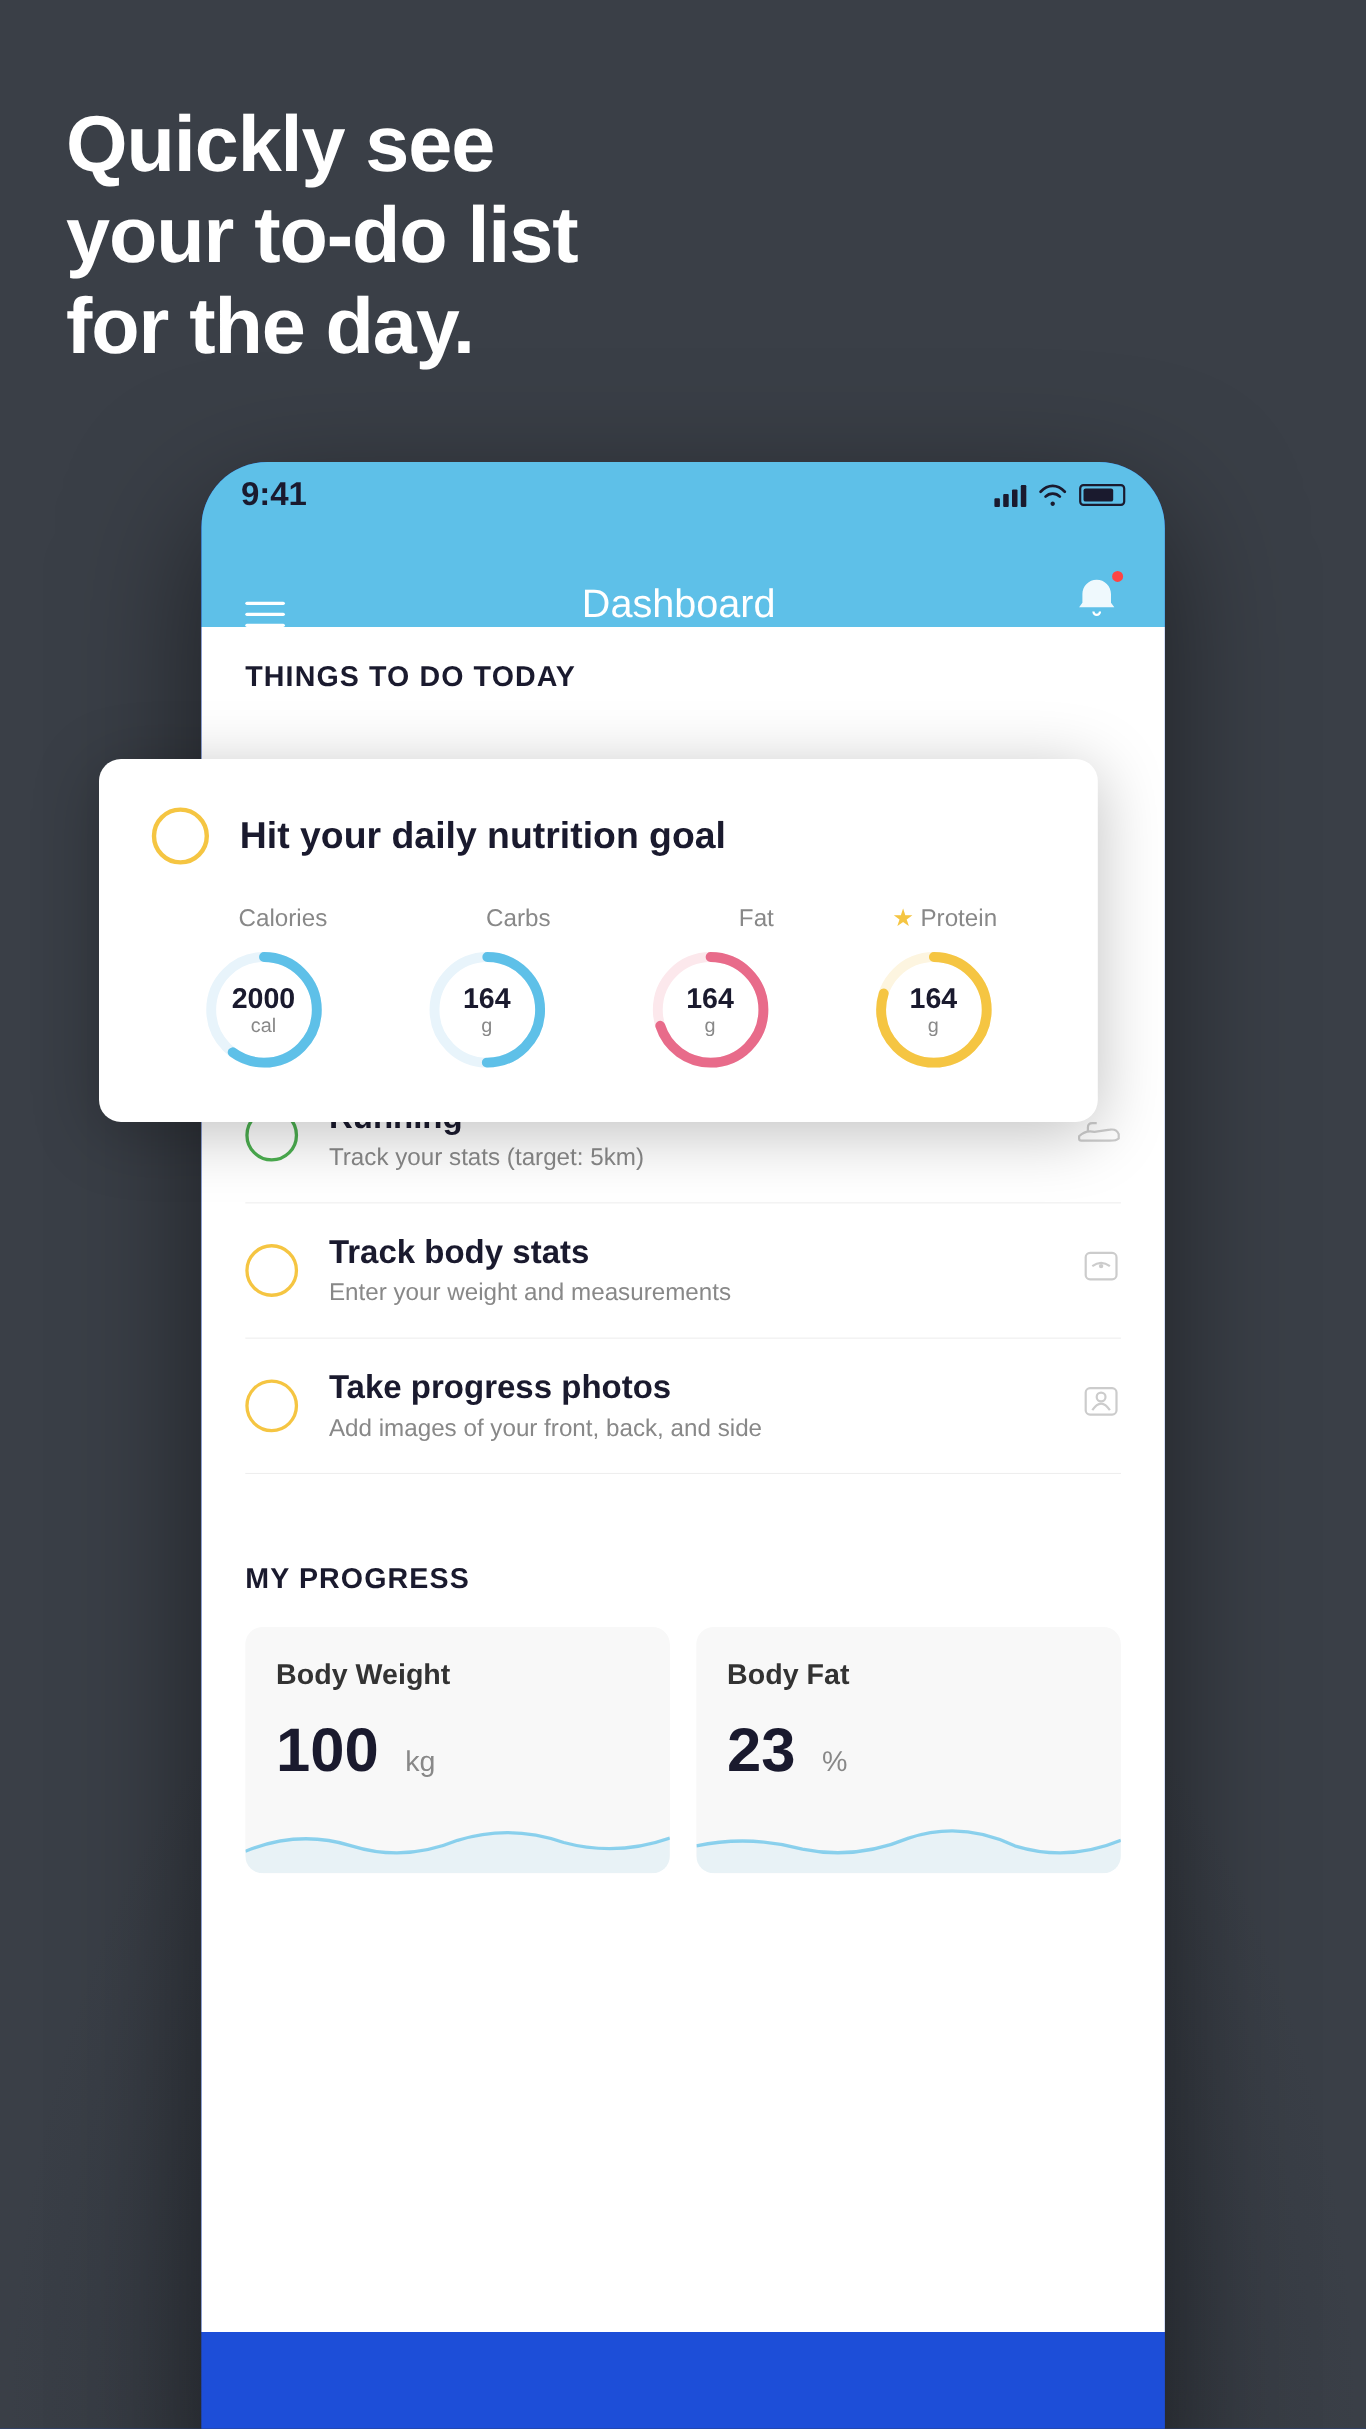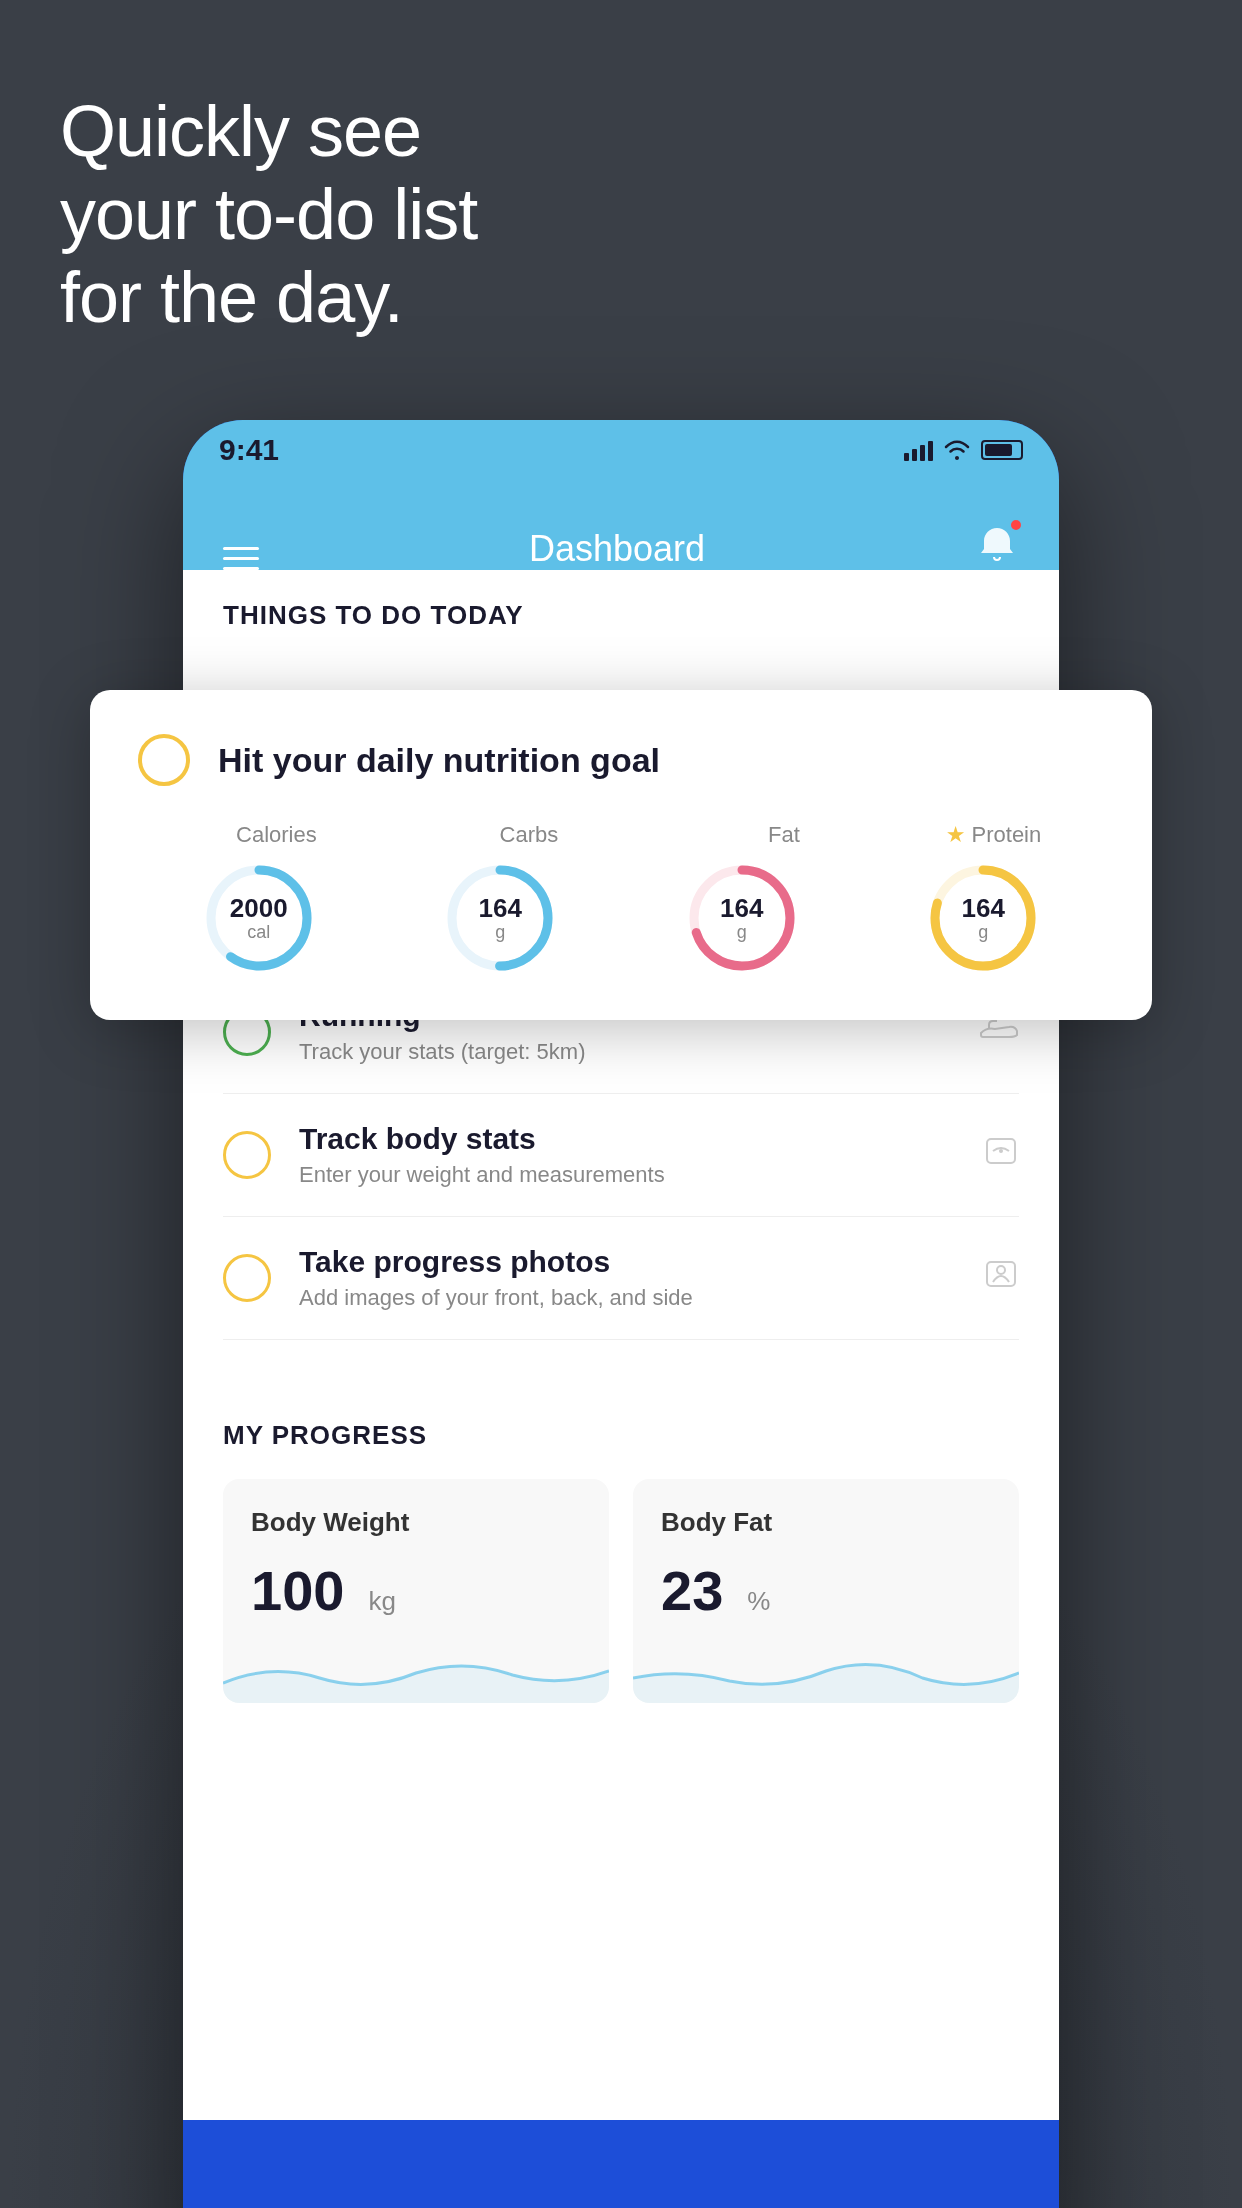--- a/index.html
+++ b/index.html
@@ -24,21 +24,21 @@
       pointer-events: none;
     }
 
     
     .hero-text {
       position: absolute;
       top: 90px;
       left: 60px;
       color: #ffffff;
       font-size: 72px;
-      font-weight: 400;
+      font-weight: 700;
       line-height: 1.15;
       letter-spacing: -1px;
     }
 
     
     .phone {
       position: absolute;
       top: 420px;
       left: 183px;
       width: 876px;
@@ -156,21 +156,21 @@
       letter-spacing: 1px;
       color: #1a1a2e;
       text-transform: uppercase;
     }
 
     
     .floating-card {
       position: absolute;
       top: 690px;
       left: 90px;
-      width: 1062px;
+      width: 908px;
       background: #ffffff;
       border-radius: 20px;
       padding: 44px 48px;
       box-shadow: 0 10px 60px rgba(0,0,0,0.25);
       z-index: 10;
     }
 
     .card-row-header {
       display: flex;
       align-items: center;

